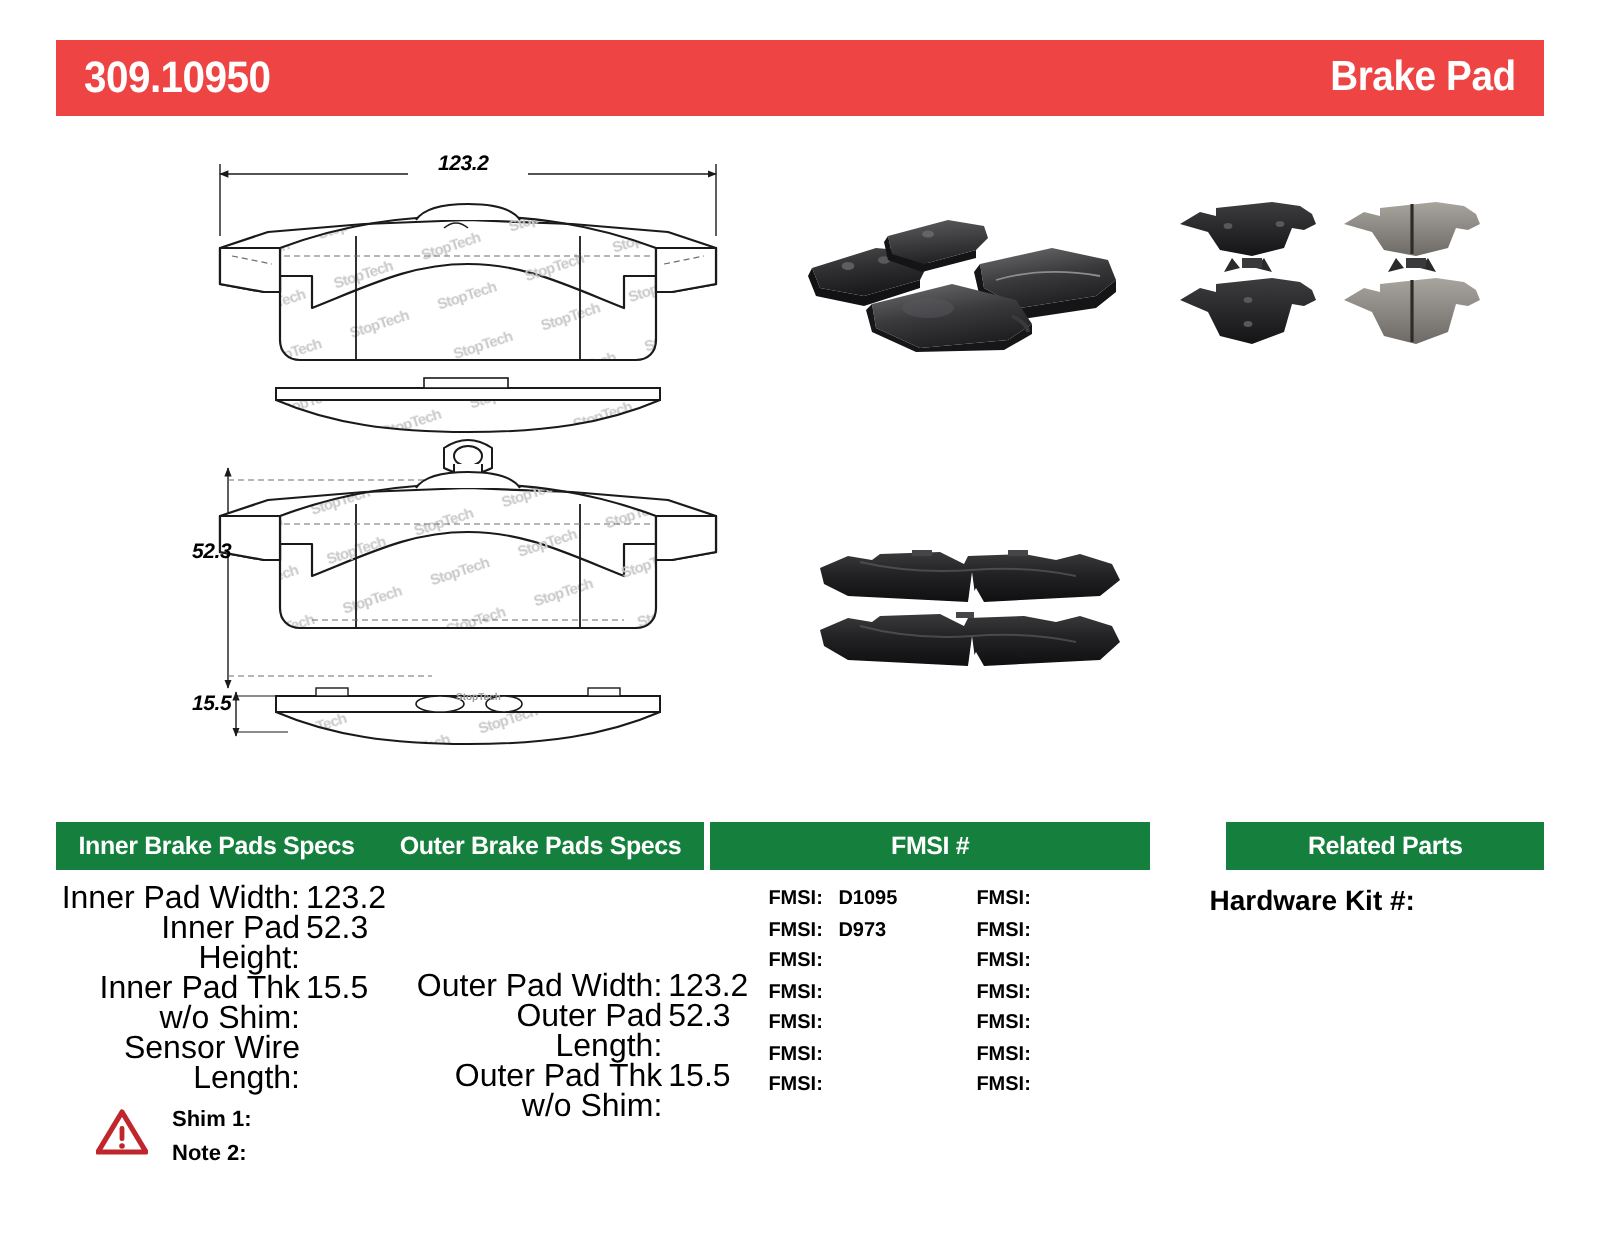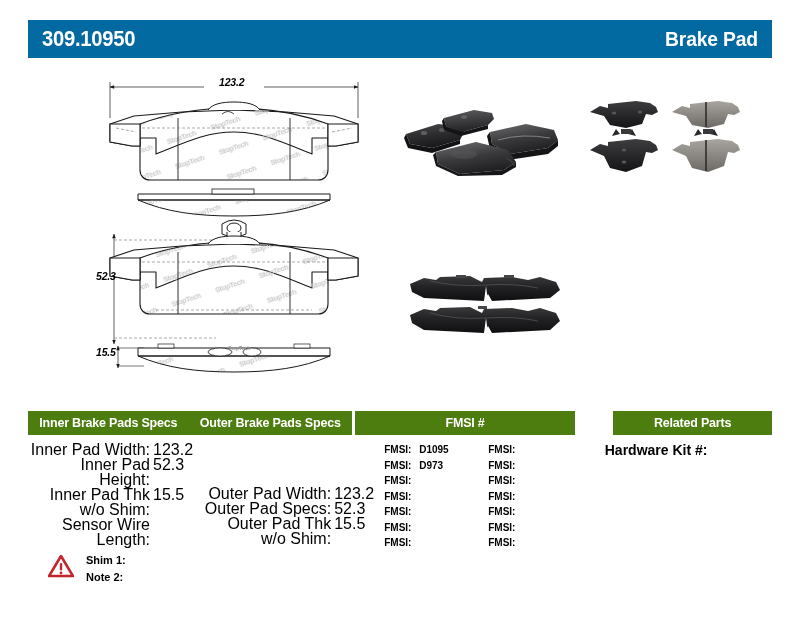--- a/index.html
+++ b/index.html
@@ -1,34 +1,34 @@
 <!DOCTYPE html>
 <html><head>
 <meta charset="utf-8">
 <style>
   html,body{margin:0;padding:0;background:#fff;}
   body{width:800px;height:619px;font-family:"Liberation Sans",sans-serif;color:#000;position:relative;overflow:hidden;}
   .sheet{position:absolute;inset:0;}
 
   
-  .hdr{position:absolute;left:28px;top:20px;width:744px;height:38px;background:#0369a1;display:flex;align-items:center;justify-content:space-between;padding:0 14px;box-sizing:border-box;}
+  .hdr{position:absolute;left:28px;top:20px;width:744px;height:38px;background:#ef4444;display:flex;align-items:center;justify-content:space-between;padding:0 14px;box-sizing:border-box;}
   .hdr-part{color:#fff;font-size:22px;font-weight:bold;letter-spacing:-.3px;transform:scaleX(.92);transform-origin:left center;}
   .hdr-title{color:#fff;font-size:21px;font-weight:bold;letter-spacing:-.2px;transform:scaleX(.92);transform-origin:right center;}
 
   
   .draw{position:absolute;}
   .dim-label{position:absolute;font-size:10.5px;font-weight:bold;font-style:italic;letter-spacing:-.2px;}
 
   
   .photo{position:absolute;}
 
   
   .tbl{position:absolute;left:28px;top:411px;width:744px;}
   .thead{display:flex;height:24px;}
-  .th{background:#4d7c0f;color:#fff;font-size:12.5px;font-weight:bold;display:flex;align-items:center;justify-content:center;letter-spacing:-.2px;}
+  .th{background:#15803d;color:#fff;font-size:12.5px;font-weight:bold;display:flex;align-items:center;justify-content:center;letter-spacing:-.2px;}
   .th-gap{width:3px;background:#fff;}
   .tbody{display:flex;margin-top:7px;}
   .col-spec{font-size:16px;font-weight:normal;line-height:15px;}
   .spec-row{display:flex;}
   .spec-lab{text-align:right;padding-right:3px;}
   .spec-val{text-align:left;min-width:34px;}
   .col-fmsi{display:flex;font-size:10px;font-weight:bold;line-height:15.5px;}
   .fmsi-sub{}
   .fmsi-row{display:flex;}
   .fmsi-lab{min-width:31px;}
@@ -270,21 +270,21 @@
           <div class="spec-val"></div>
         </div>
       </div>
 
       <div class="col-spec" style="width:182px;margin-top:44px;">
         <div class="spec-row">
           <div class="spec-lab" style="width:130px;">Outer Pad Width:</div>
           <div class="spec-val">123.2</div>
         </div>
         <div class="spec-row">
-          <div class="spec-lab" style="width:130px;">Outer Pad Specs:</div>
+          <div class="spec-lab" style="width:130px;">Outer Pad Length:</div>
           <div class="spec-val">52.3</div>
         </div>
         <div class="spec-row">
           <div class="spec-lab" style="width:130px;">Outer Pad Thk w/o Shim:</div>
           <div class="spec-val">15.5</div>
         </div>
       </div>
 
       <div class="col-fmsi" style="width:212px;padding-left:4px;">
         <div class="fmsi-sub" style="width:104px;">

